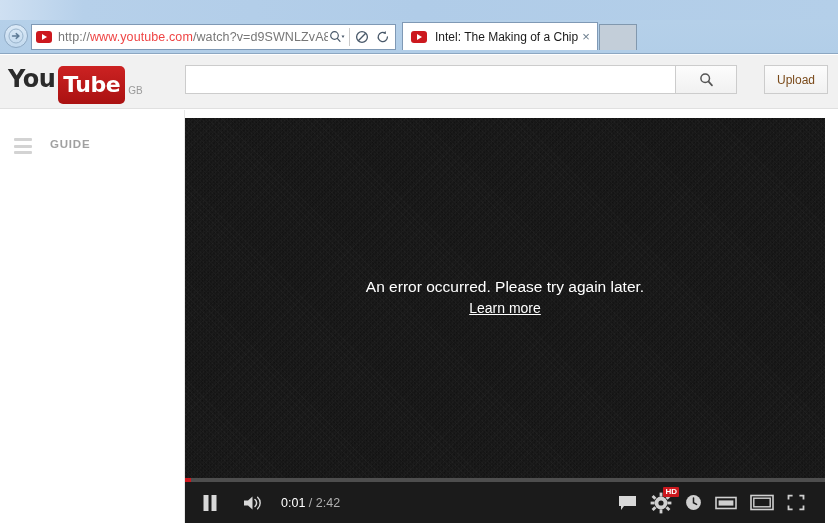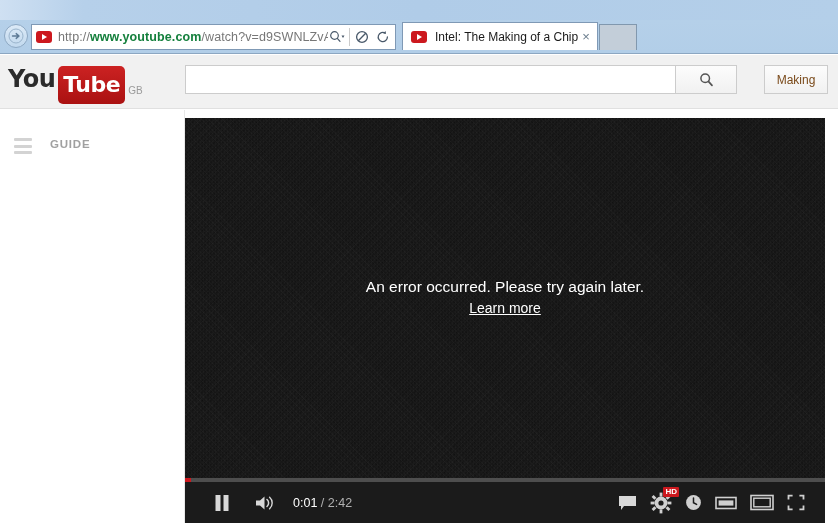--- a/index.html
+++ b/index.html
@@ -75,21 +75,21 @@
   }
 
   .url-text {
     font-size: 12.5px;
     color: #777777;
     white-space: nowrap;
     overflow: hidden;
     flex: 1 1 auto;
     letter-spacing: 0.1px;
   }
-  .url-text b { color: #15803d; font-weight: bold; }
+  .url-text b { color: #ef4444; font-weight: normal; }
 
   .addr-icons {
     display: flex;
     align-items: center;
     gap: 2px;
     padding-right: 3px;
     flex: 0 0 auto;
   }
   .addr-icon {
     width: 19px; height: 22px;
@@ -343,21 +343,21 @@
     position: absolute;
     left: 0; top: 364px;
     width: 640px; height: 41px;
     background: #1b1b1b;
     display: flex;
     align-items: center;
   }
   .ctl-left {
     display: flex;
     align-items: center;
-    padding-left: 24px;
+    padding-left: 12px;
     flex: 1 1 auto;
   }
   .ctl-right {
     display: flex;
     align-items: center;
     padding-right: 20px;
     gap: 13px;
   }
   .ctl-btn {
     display: flex;
@@ -454,21 +454,21 @@
     <input class="search-input" type="text" value="" placeholder="" style="">
     <div class="search-btn">
       <svg width="15" height="15" viewBox="0 0 15 15">
         <circle cx="6.2" cy="6.2" r="4.3" fill="none" stroke="#555" stroke-width="1.5"></circle>
         <line x1="9.4" y1="9.4" x2="13" y2="13.3" stroke="#555" stroke-width="1.7" stroke-linecap="round"></line>
       </svg>
     </div>
   </div>
 
   <div class="upload-btn">
-    <span>Making</span>
+    <span>Upload</span>
   </div>
 
   <div class="page">
 
     <div class="guide">
       <span class="guide-icon">
         <span></span>
           <span></span>
           <span></span>
       </span>

